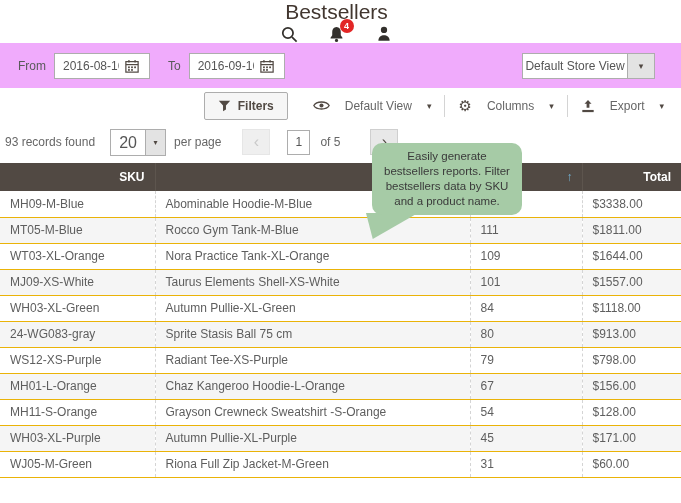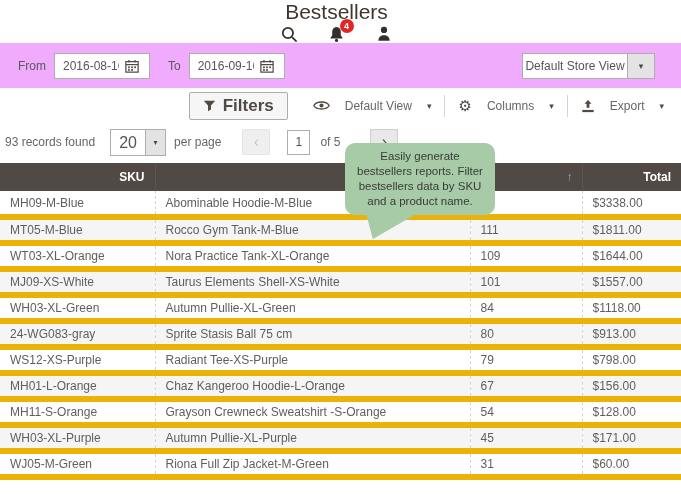--- a/index.html
+++ b/index.html
@@ -29,21 +29,21 @@
   .cal-btn { width:26px; height:24px; display:flex; align-items:center; justify-content:center; cursor:pointer; }
   .band-spacer { flex:1; }
   .store-select { display:flex; width:133px; height:26px; background:#fff; border:1px solid #adadad; cursor:pointer; }
   .store-select .val { flex:1; font-size:12px; color:#555; text-align:center; line-height:24px; white-space:nowrap; }
   .store-select .caret-box { width:27px; background:#e3e3e3; border-left:1px solid #adadad; text-align:center; line-height:24px; font-size:9px; color:#514943; }
 
   
   .toolbar { height:33px; display:flex; align-items:center; justify-content:flex-end; padding:2px 4px 0 0; }
   .btn-filters { display:inline-flex; align-items:center; gap:7px; height:28px; padding:12px 13px;
                  background:#f6f6f6; border:1px solid #adadad; border-radius:2px;
-                 font-size:17px; font-weight:700; color:#514943; cursor:pointer; margin-right:12px; }
+                 font-size:12px; font-weight:700; color:#514943; cursor:pointer; margin-right:12px; }
   .tb-action { display:inline-flex; align-items:center; gap:15px; padding:0 13px; font-size:12px; color:#666; cursor:pointer; }
   .caret { font-size:9px; color:#514943; }
   .vdiv { width:1px; height:22px; background:#d4d4d4; }
 
   
   .records-bar { height:42px; display:flex; align-items:center; padding:0 5px; font-size:12px; color:#666; }
   .found { margin-right:15px; }
   .pp-select { display:flex; width:56px; height:27px; background:#fff; border:1px solid #adadad; cursor:pointer; margin-right:8px; }
   .pp-select .val { flex:1; text-align:center; line-height:25px; font-size:16px; color:#555; }
   .pp-select .caret-box { width:20px; background:#e3e3e3; border-left:1px solid #adadad; text-align:center; line-height:25px; font-size:8px; color:#514943; }
@@ -58,24 +58,24 @@
   
   table { border-collapse:collapse; table-layout:fixed; width:681px; }
   col.c-sku { width:155px; } col.c-name { width:315px; } col.c-qty { width:112px; } col.c-total { width:99px; }
   thead th { background:#514943; color:#fff; font-size:12px; font-weight:700; text-align:right;
              height:28px; padding:0 10px; position:relative; cursor:pointer; }
   thead th + th { border-left:1px solid #5d554e; }
   .sort-arrow { position:absolute; right:9px; top:7px; color:#74b2d4; font-size:12px; font-weight:400; }
   tbody td { height:26px; padding:0 10px; font-size:12px; color:#5e5e5e; white-space:nowrap; overflow:hidden; }
   tbody td + td { border-left:1px dashed #d4d4d4; }
   tbody tr:nth-child(even) { background:#f5f5f5; }
-  tbody tr { border-bottom:6px solid #eab308; }
-
-  
-  .callout { position:absolute; left:345px; top:143px; width:150px; height:72px; z-index:20;
+  tbody tr { border-bottom:1px solid #eab308; }
+
+  
+  .callout { position:absolute; left:372px; top:143px; width:150px; height:72px; z-index:20;
              background:#a6cba6; border-radius:10px; display:flex; align-items:center; justify-content:center;
              padding:6px 8px; text-align:center; font-size:11.5px; line-height:1.32; color:#3a3a3a; }
   .callout-tail { position:absolute; left:366px; top:213px; width:52px; height:26px; z-index:19;
                   background:#a6cba6; clip-path:polygon(0 0, 100% 0, 13% 100%); }
 
   svg { display:block; }
 </style>
 </head>
 <body>
 

